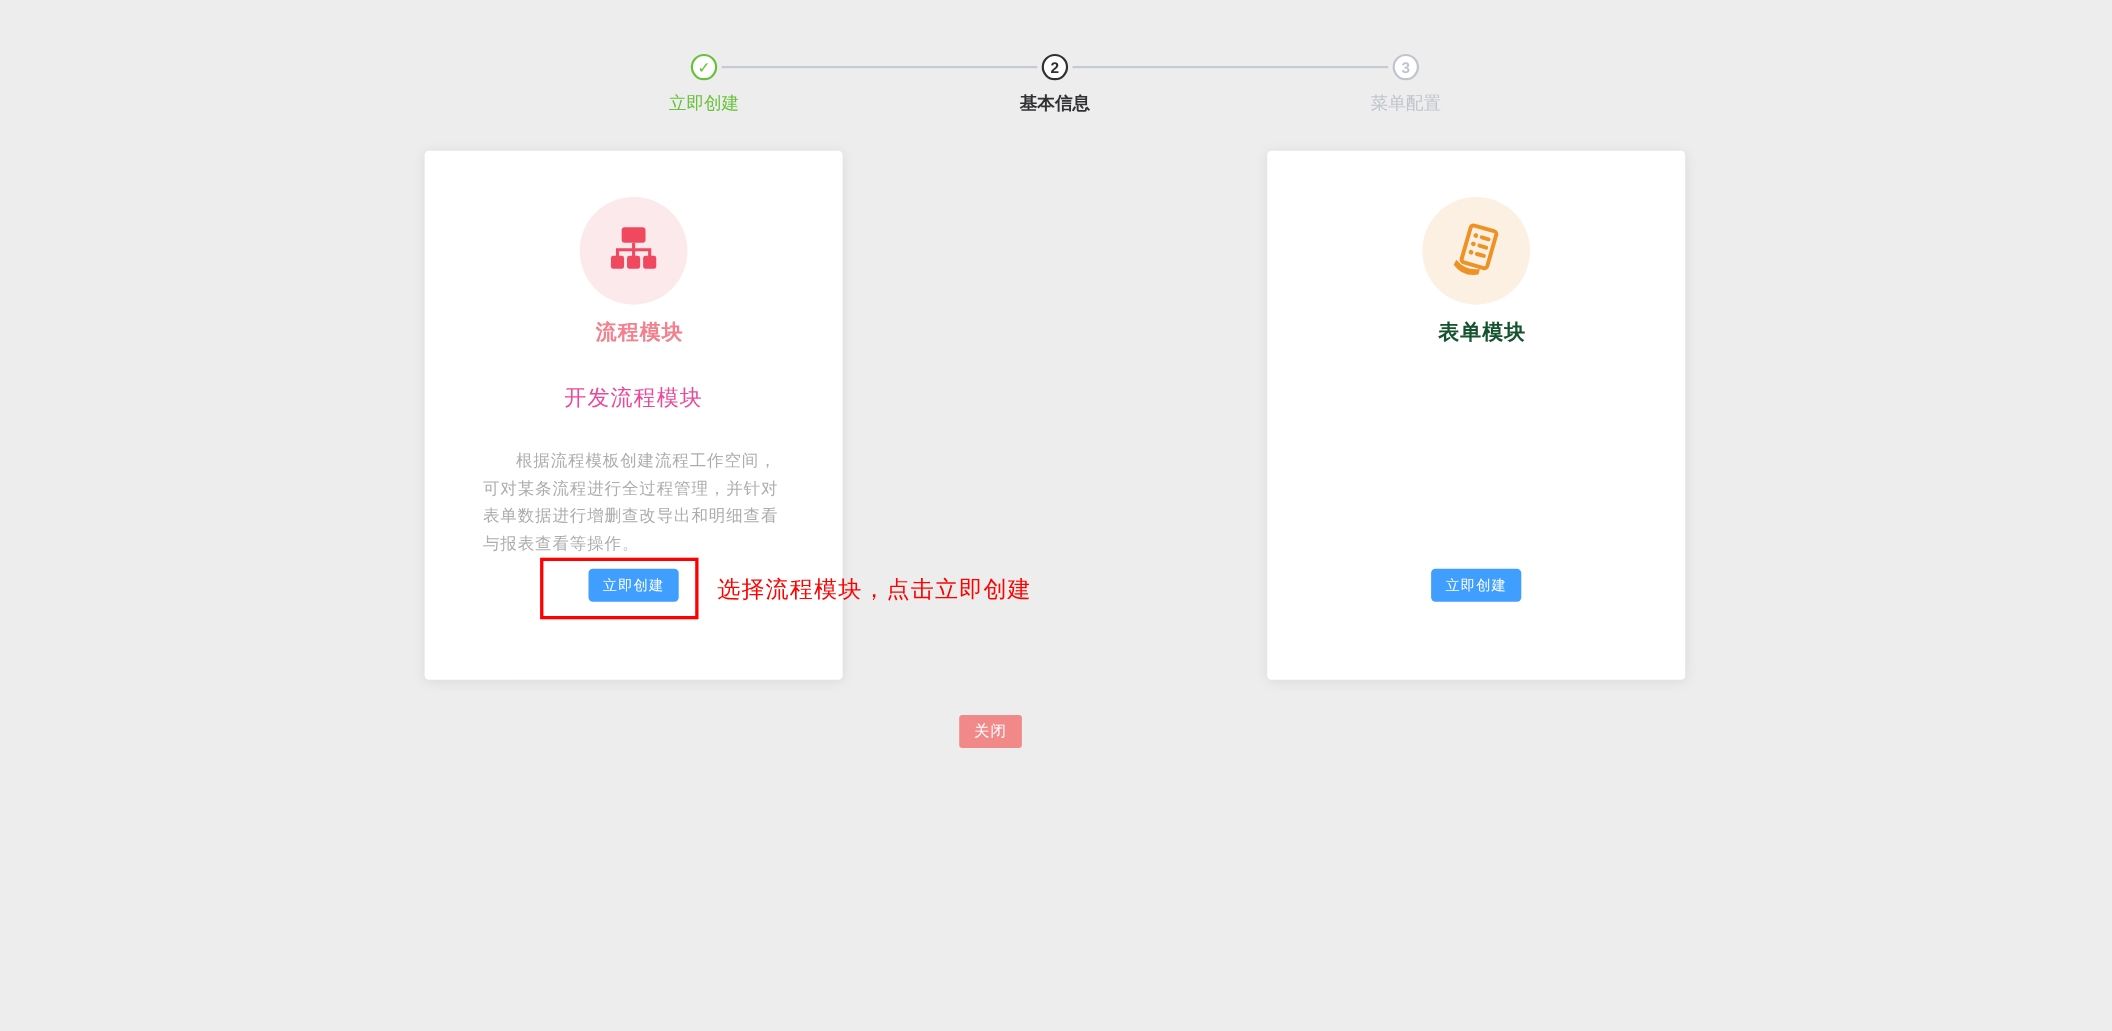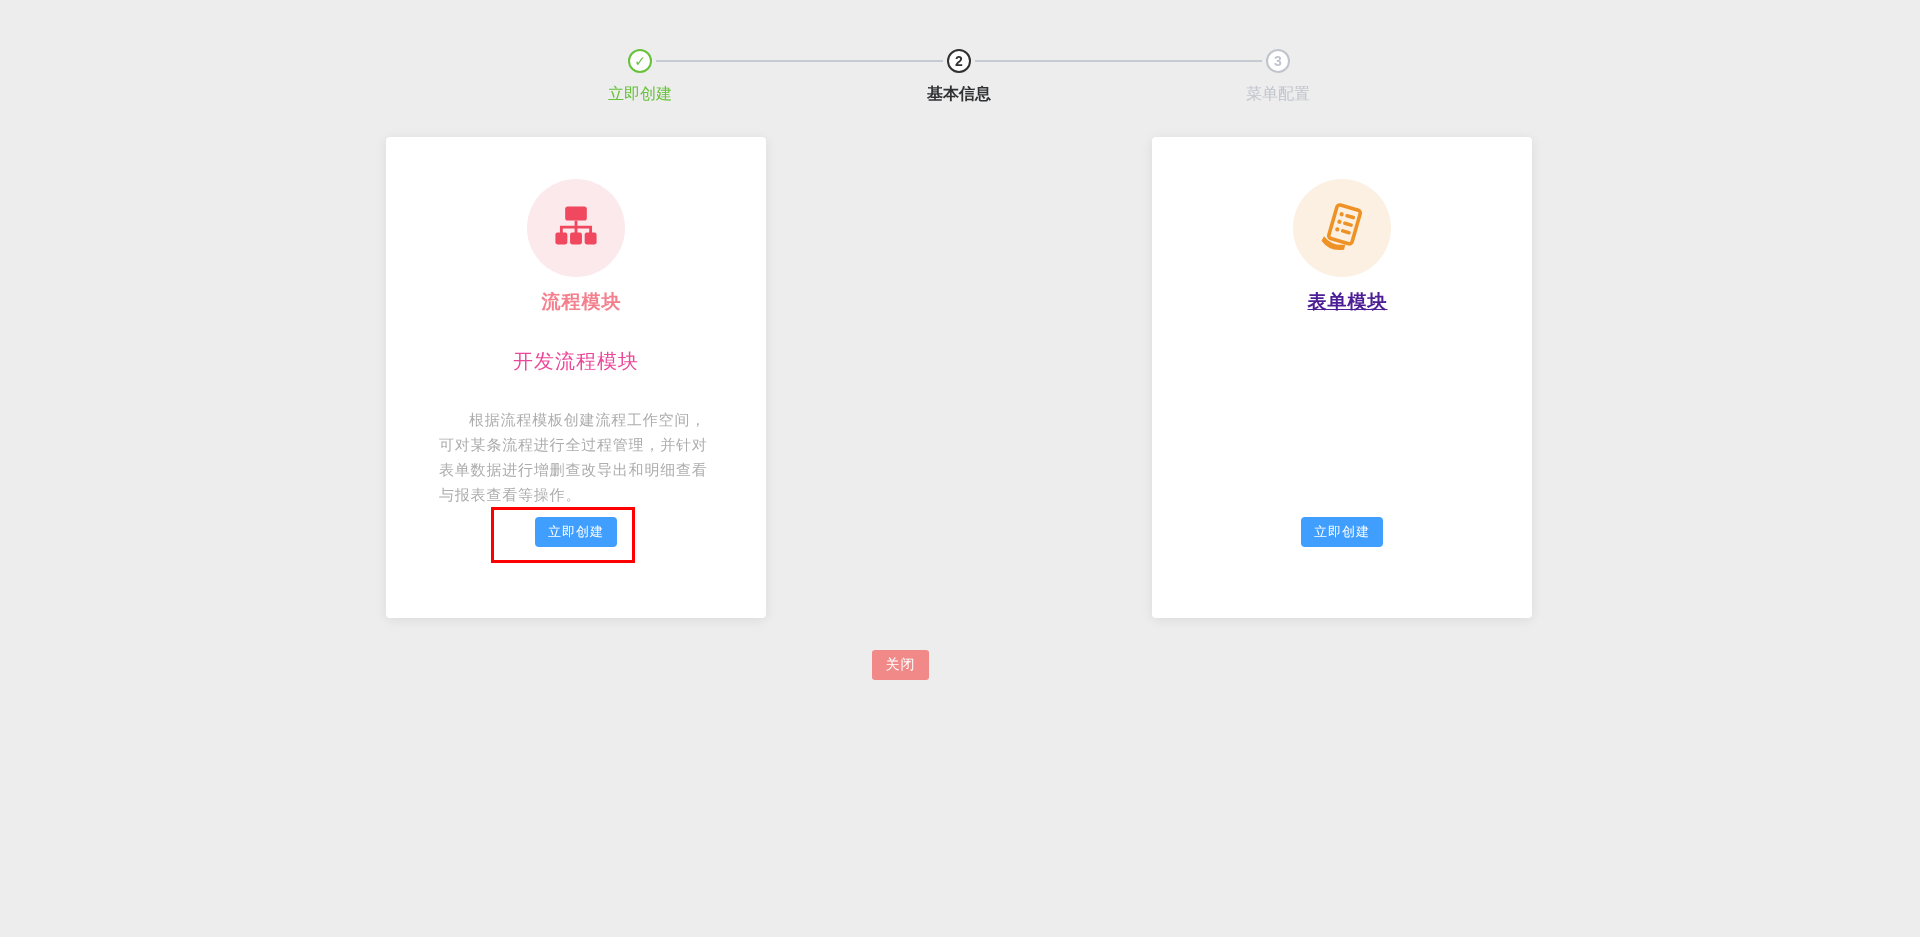--- a/index.html
+++ b/index.html
@@ -48,21 +48,21 @@
     margin:42px auto 0;
     display:flex;align-items:center;justify-content:center;
   }
   .card.flow .card-icon-circle{background:#fbe9eb;}
   .card.form .card-icon-circle{background:#fbf0e2;}
   .card-title{
     margin-top:12px;text-align:center;
     font-size:19px;font-weight:700;letter-spacing:1px;padding-left:11px;
   }
   .card.flow .card-title{color:#f4808e;}
-  .card.form .card-title{color:#4c1d95;text-decoration:underline;}
+  .card.form .card-title{color:#14532d;}
   .card-subtitle{
     margin-top:33px;text-align:center;
     font-size:20px;color:#ec4899;letter-spacing:1px;
   }
   .card-desc{
     width:274px;margin:32px auto 0;
     font-size:15px;line-height:25px;color:#adadad;
     letter-spacing:.8px;text-align:left;
   }
   .card-desc .line{white-space:nowrap;}
@@ -165,16 +165,17 @@
           </g>
           <path d="M8 33 q 7 9 19 7.5 l -1.2 4.5 q -13 2 -20 -8 z" fill="#ef9226"></path>
         </svg>
       </span>
     </div>
     <div class="card-title">表单模块</div>
     <button class="create-btn">立即创建</button>
   </div>
 
   <div class="annotation-rect"></div>
+  <div class="annotation-text">选择流程模块，点击立即创建</div>
 
   <button class="close-btn">关闭</button>
 
 </div>
 
 </body></html>

